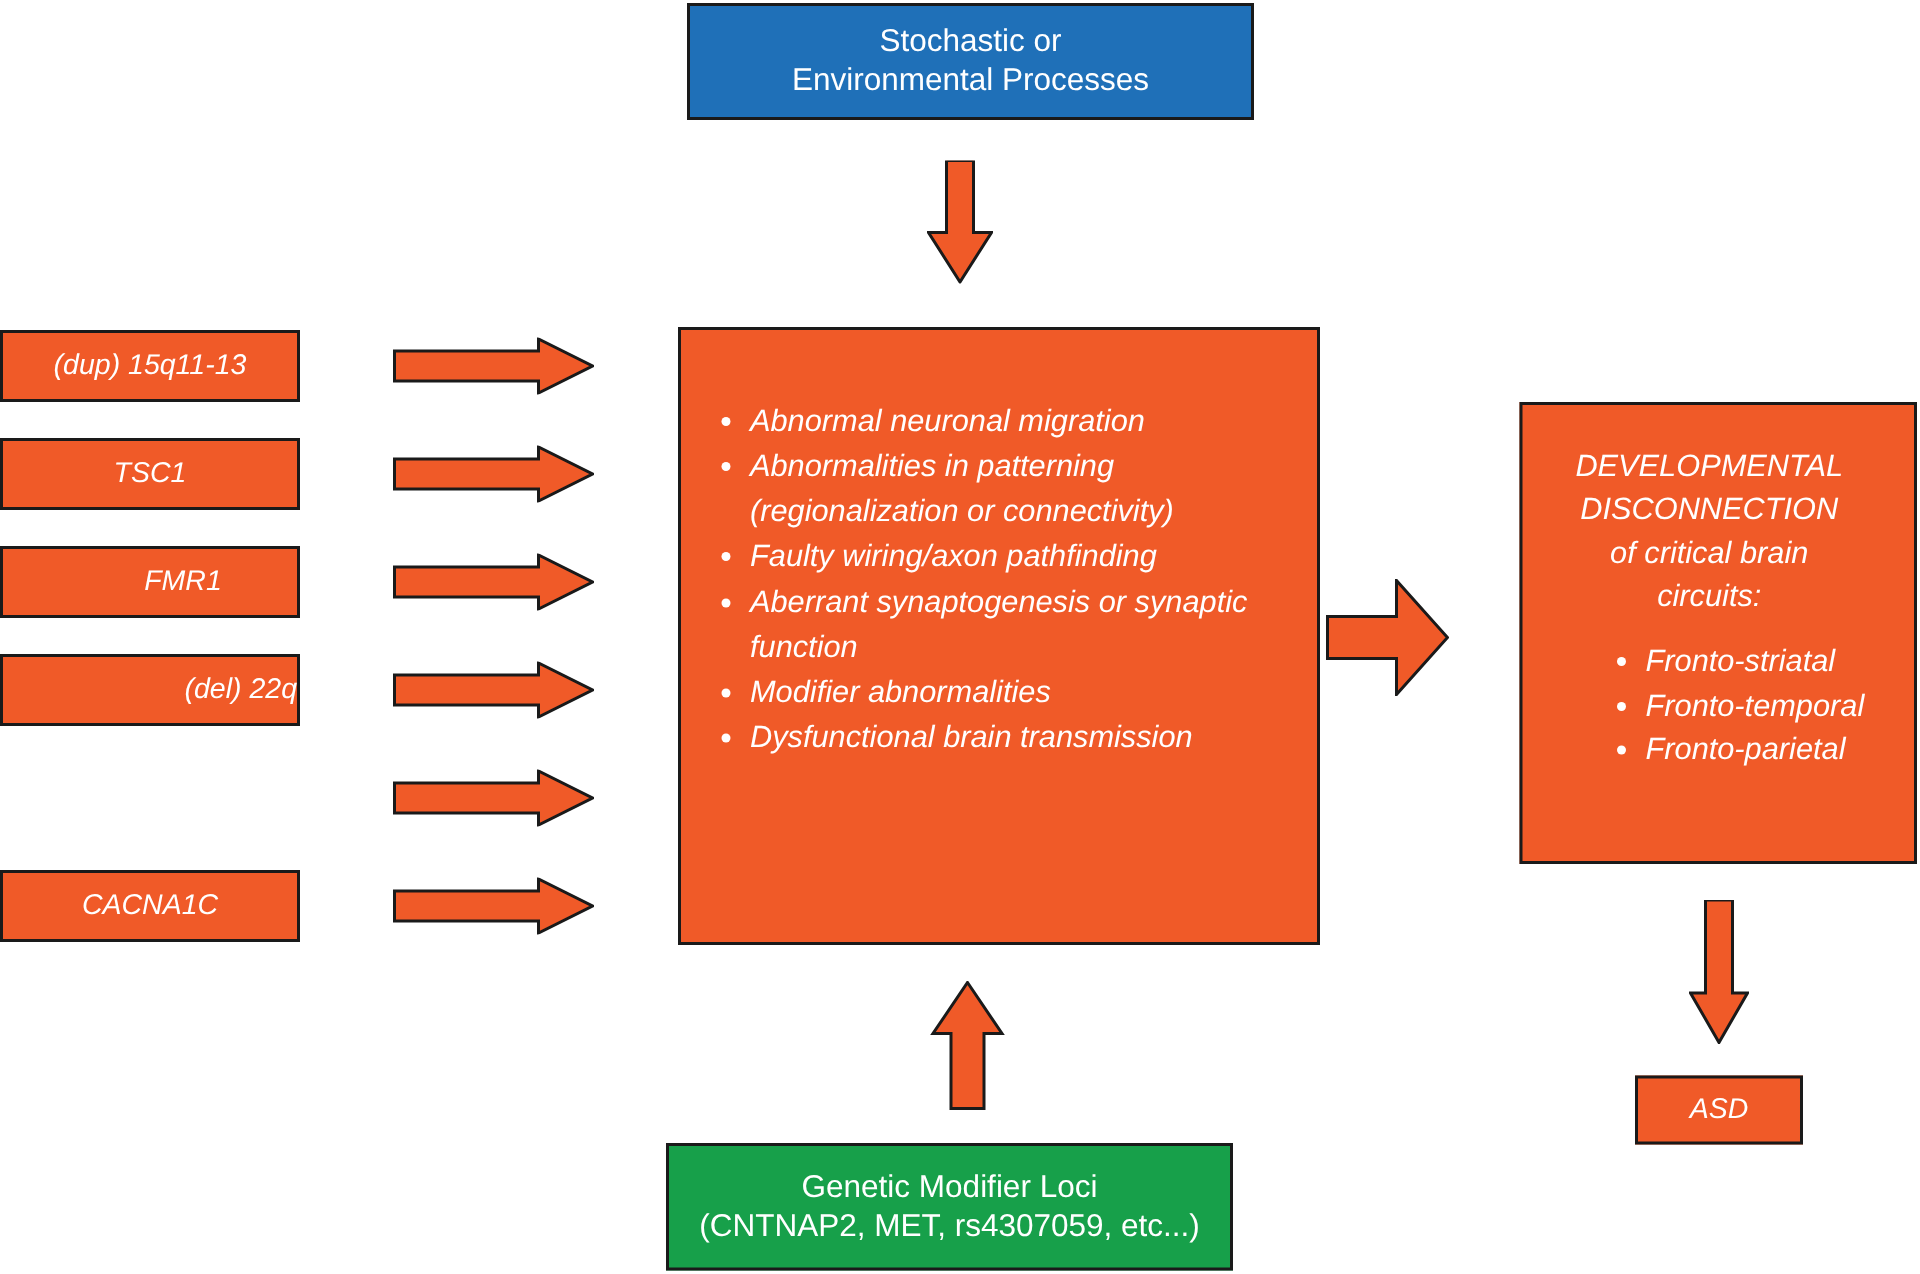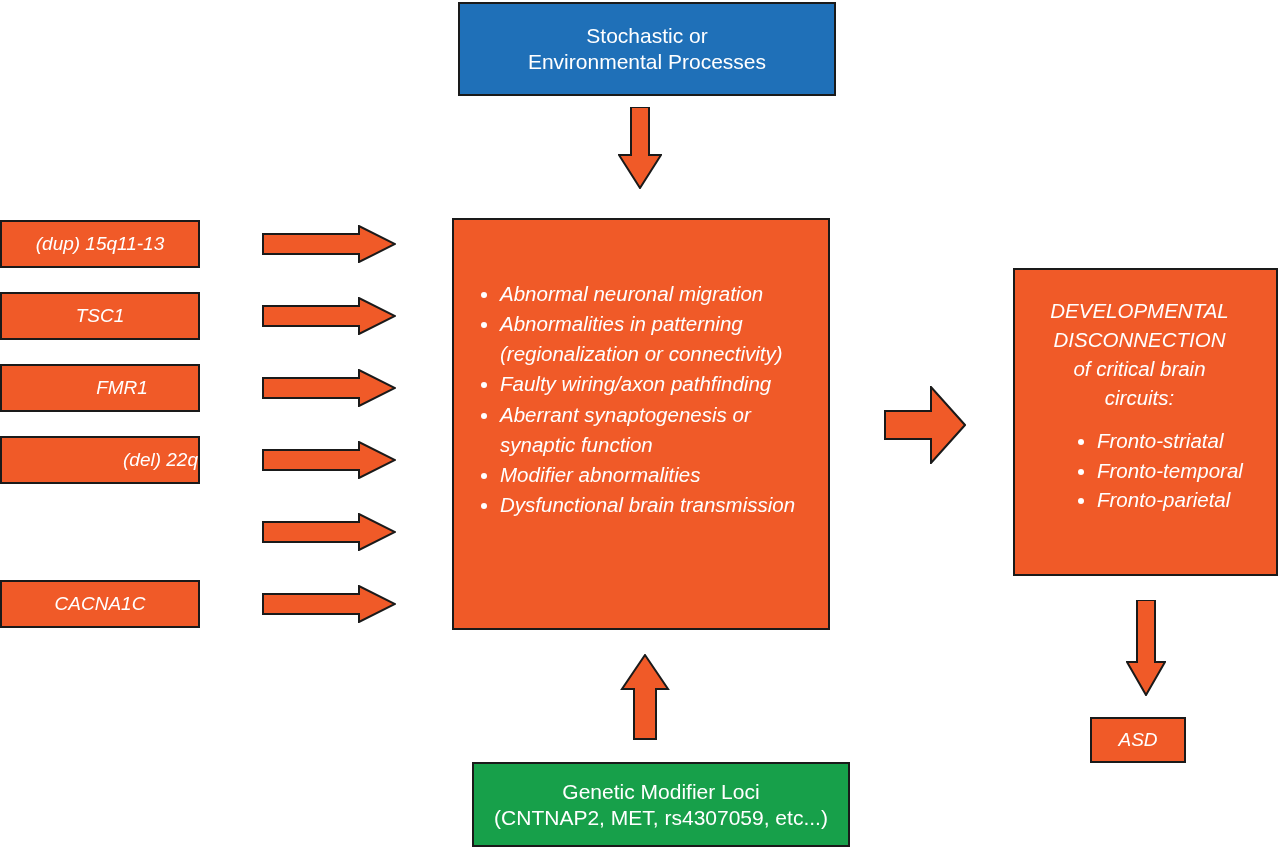--- a/index.html
+++ b/index.html
@@ -27,40 +27,40 @@
     text-align: center;
     color: #ffffff;
     line-height: 1.22;
   }
   .orange { background: #f05a28; font-style: italic; }
   .blue   { background: #1f70b8; }
   .green  { background: #17a04a; }
 
   
   #top-box {
-    left: 458px; top: 2px; width: 378px; height: 94px;
+    left: 458px; top: 2px; width: 378px; height: 78px;
     font-size: 21px;
   }
   
   .gene-box {
     left: 0px; width: 200px; height: 48px;
     font-size: 19px;
   }
   #gene-0 { top: 220px; }
   #gene-1 { top: 292px; }
   #gene-2 { top: 364px; padding-left: 44px; }
   #gene-3 { top: 436px; justify-content: flex-end; }
   #gene-4 { top: 508px; }
   #gene-5 { top: 580px; }
 
   
   #center-box {
-    left: 452px; top: 218px; width: 378px; height: 412px;
+    left: 452px; top: 218px; width: 428px; height: 412px;
     display: block;
-    padding: 59px 12px 0 18px;
+    padding: 46px 12px 0 18px;
     text-align: left;
   }
   #center-box ul {
     margin: 0;
     padding-left: 28px;
     list-style: disc;
   }
   #center-box li {
     font-size: 20.5px;
     line-height: 1.47;
@@ -88,26 +88,26 @@
   }
   #right-box li {
     font-size: 20.5px;
     line-height: 1.42;
     color: #ffffff;
     margin-left: 26px;
   }
 
   
   #asd-box {
-    left: 1090px; top: 717px; width: 96px; height: 46px;
+    left: 1090px; top: 717px; width: 112px; height: 46px;
     font-size: 19px;
   }
   
   #bottom-box {
-    left: 472px; top: 762px; width: 378px; height: 85px;
+    left: 444px; top: 762px; width: 378px; height: 85px;
     font-size: 21px;
   }
 
   .multiline { white-space: pre-line; }
 
   .arrow {
     position: absolute;
   }
   .arrow svg { display: block; }
 </style>

